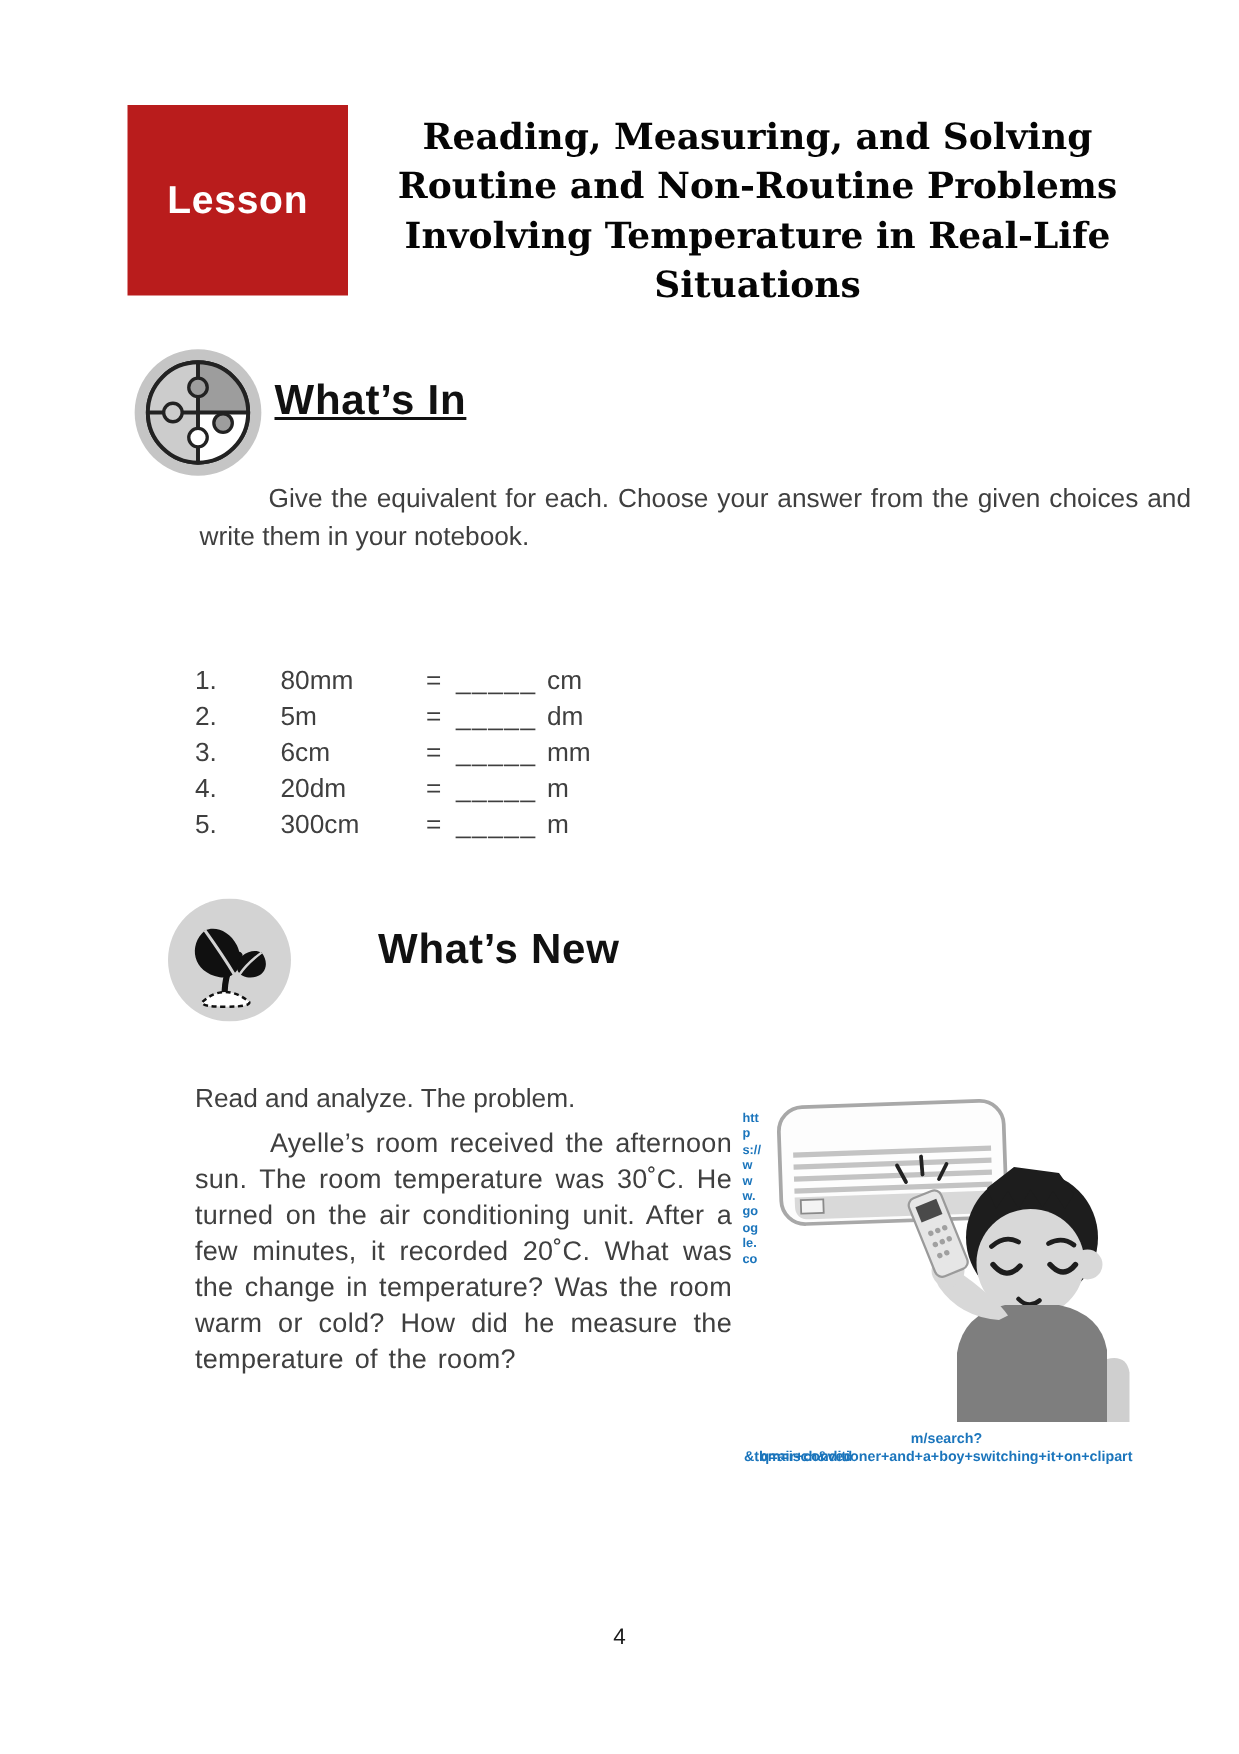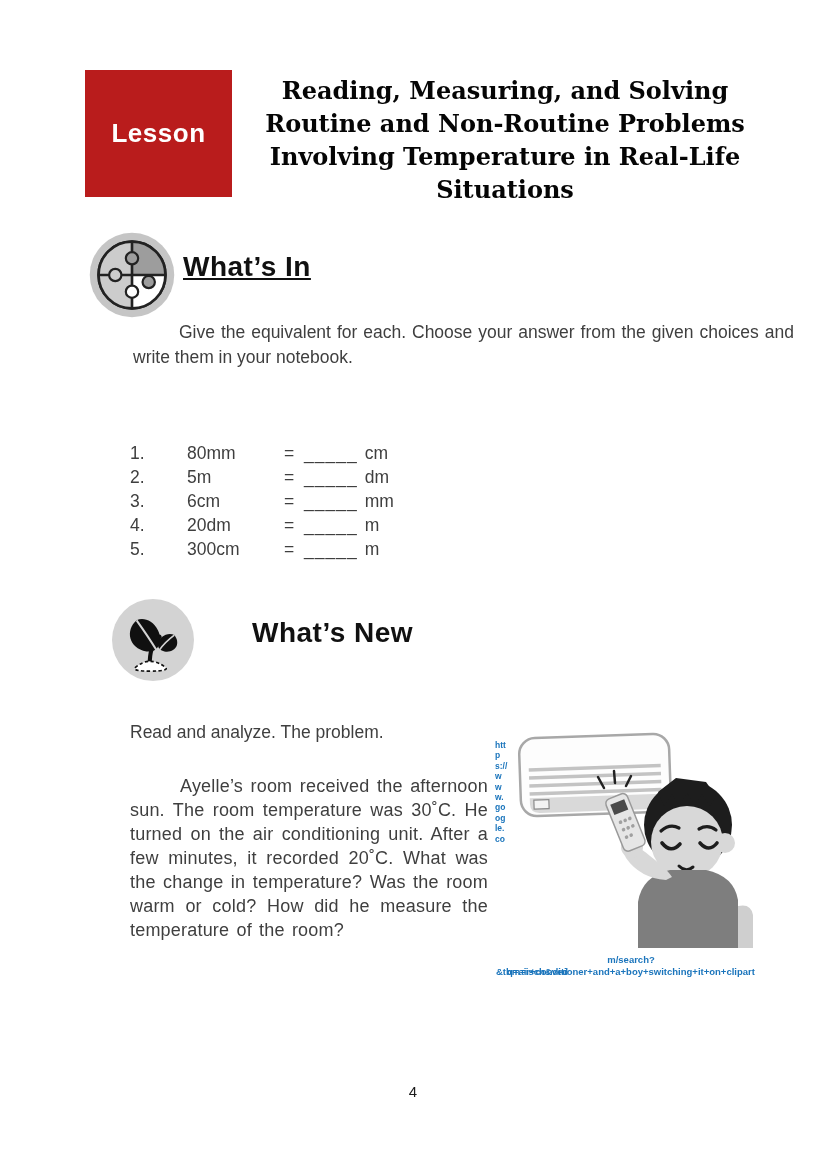--- a/index.html
+++ b/index.html
@@ -49,21 +49,21 @@
   .c-num   { width:25px; }
   .c-given { width:97px;margin-left:32px; }
   .c-eq    { width:20px; }
   .c-blank { letter-spacing:1px; margin-right:7px; }
 
   
   .read-intro {
     position:absolute; left:130px; top:722px; font-size:17.5px; color:#3f3f3f;
   }
   .problem-text {
-    position:absolute; left:130px; top:774px; width:358px;
+    position:absolute; left:130px; top:750px; width:358px;
     font-size:18px; line-height:24px; text-align:justify; text-indent:50px;
     word-spacing:2px; letter-spacing:0.2px; color:#3f3f3f;
   }
 
   .figure { position:absolute; left:495px; top:730px; width:272px; height:262px; }
   .url-vertical {
     position:absolute; left:0; top:10px; width:11px;
     font-size:8.5px; line-height:10.4px; font-weight:bold; color:var(--link-blue,#1b75bc);
     word-break:break-all;
   }

